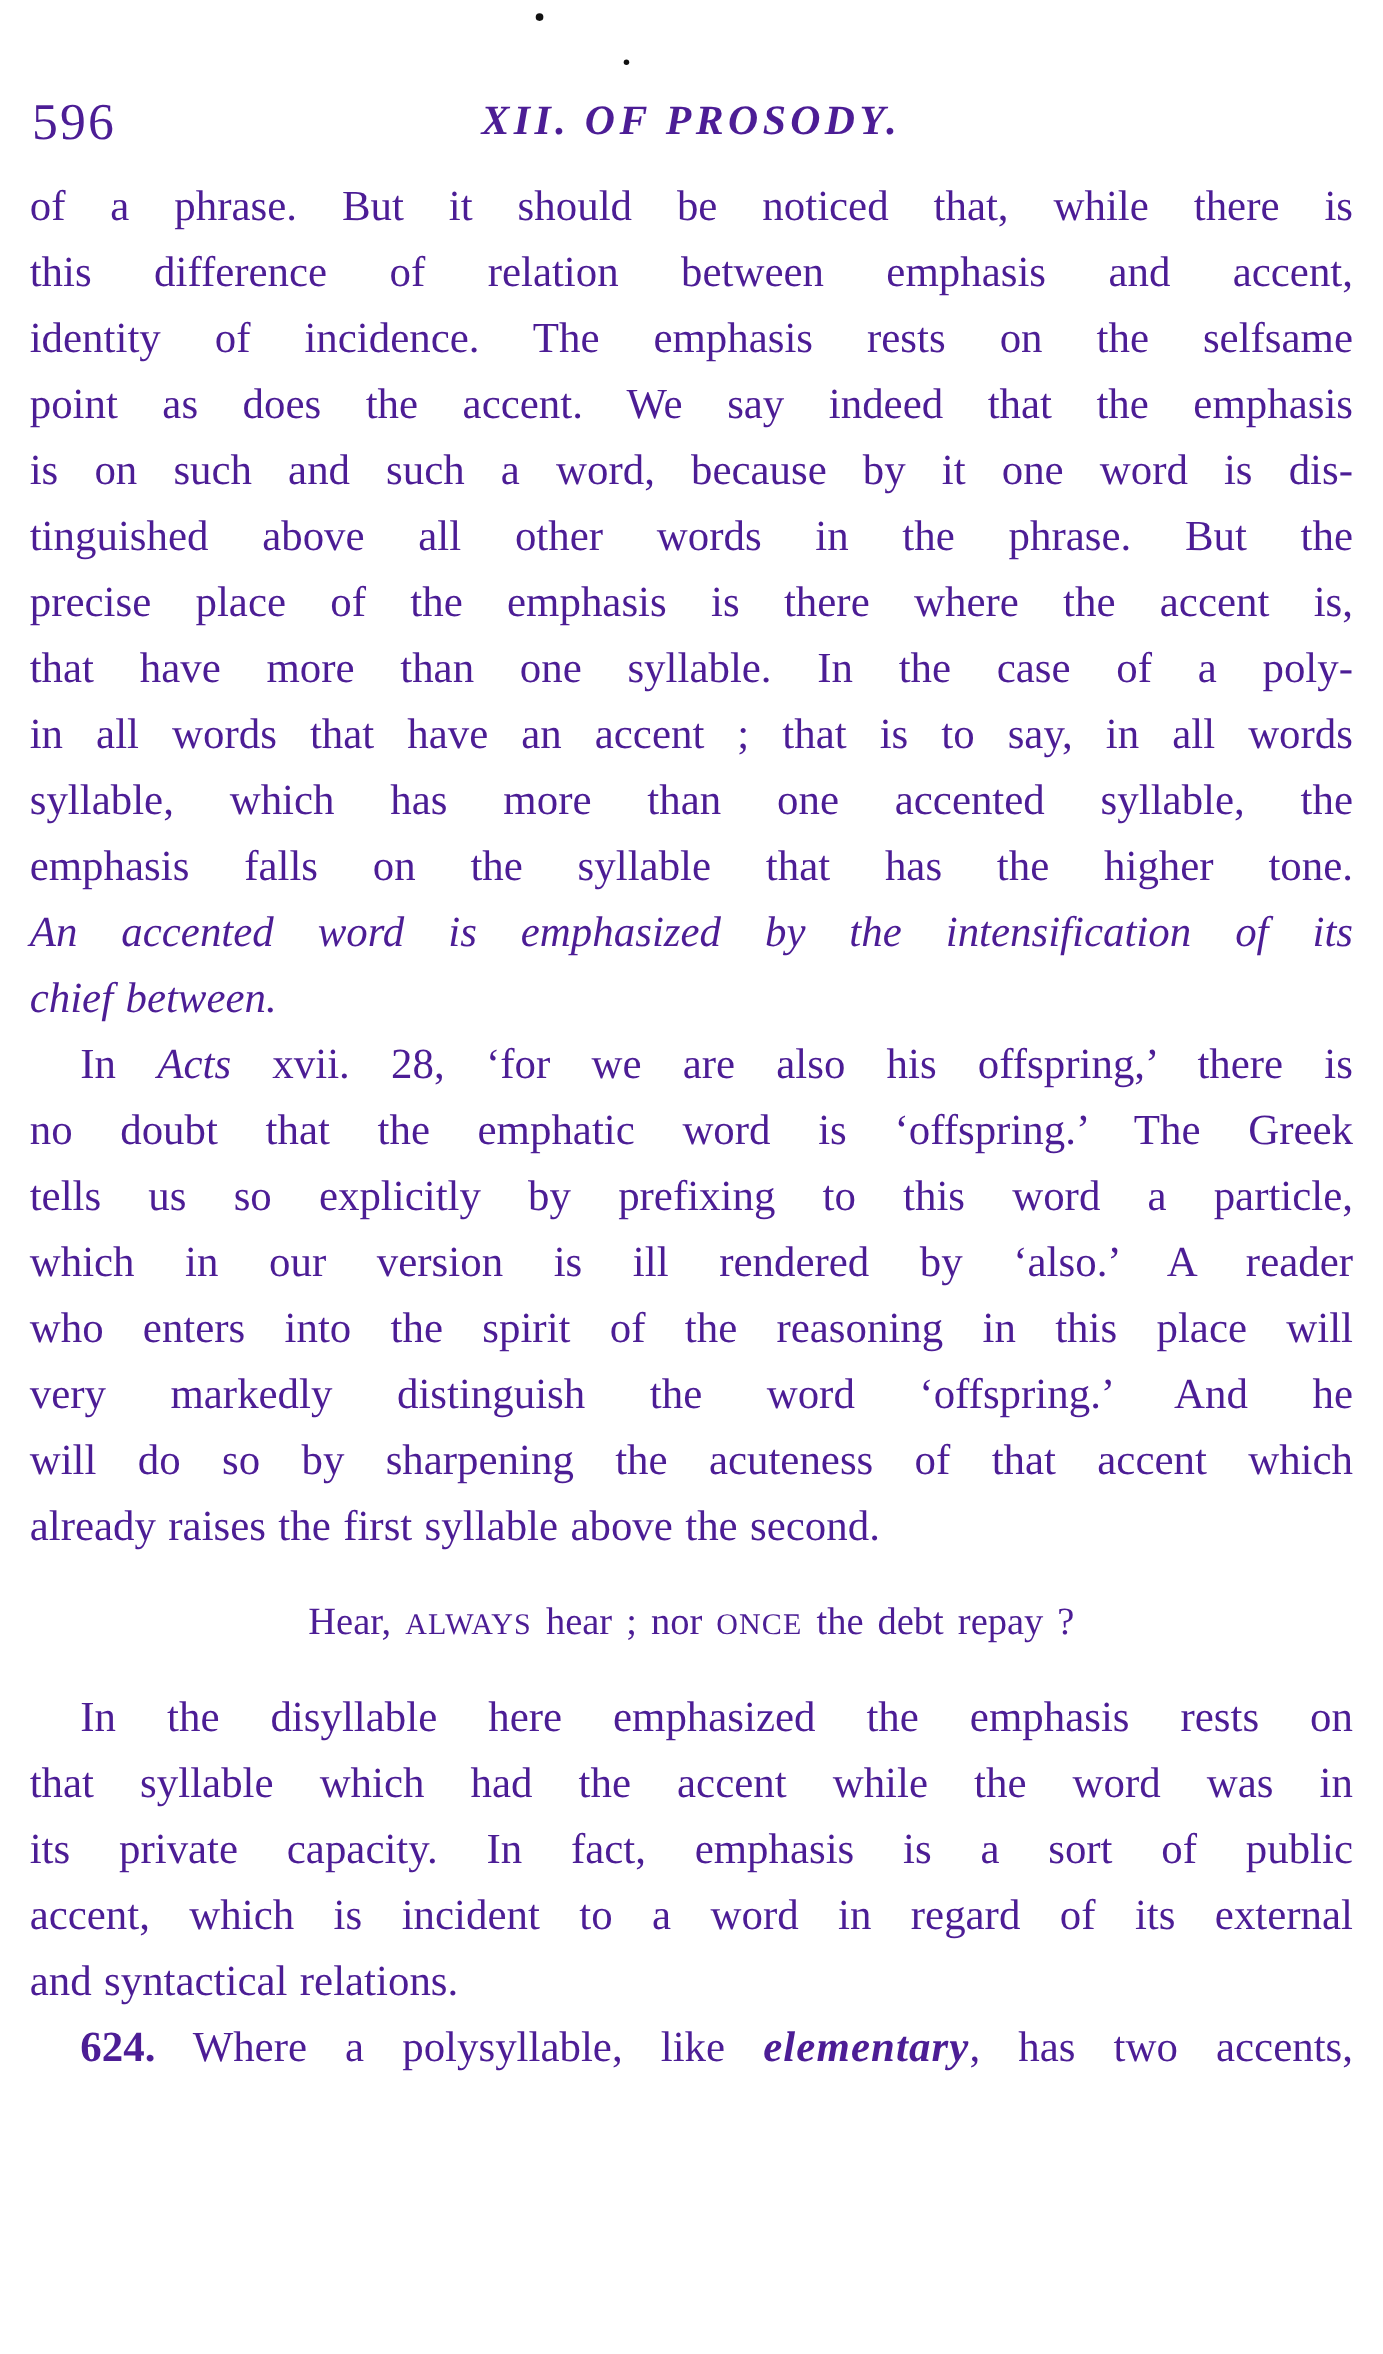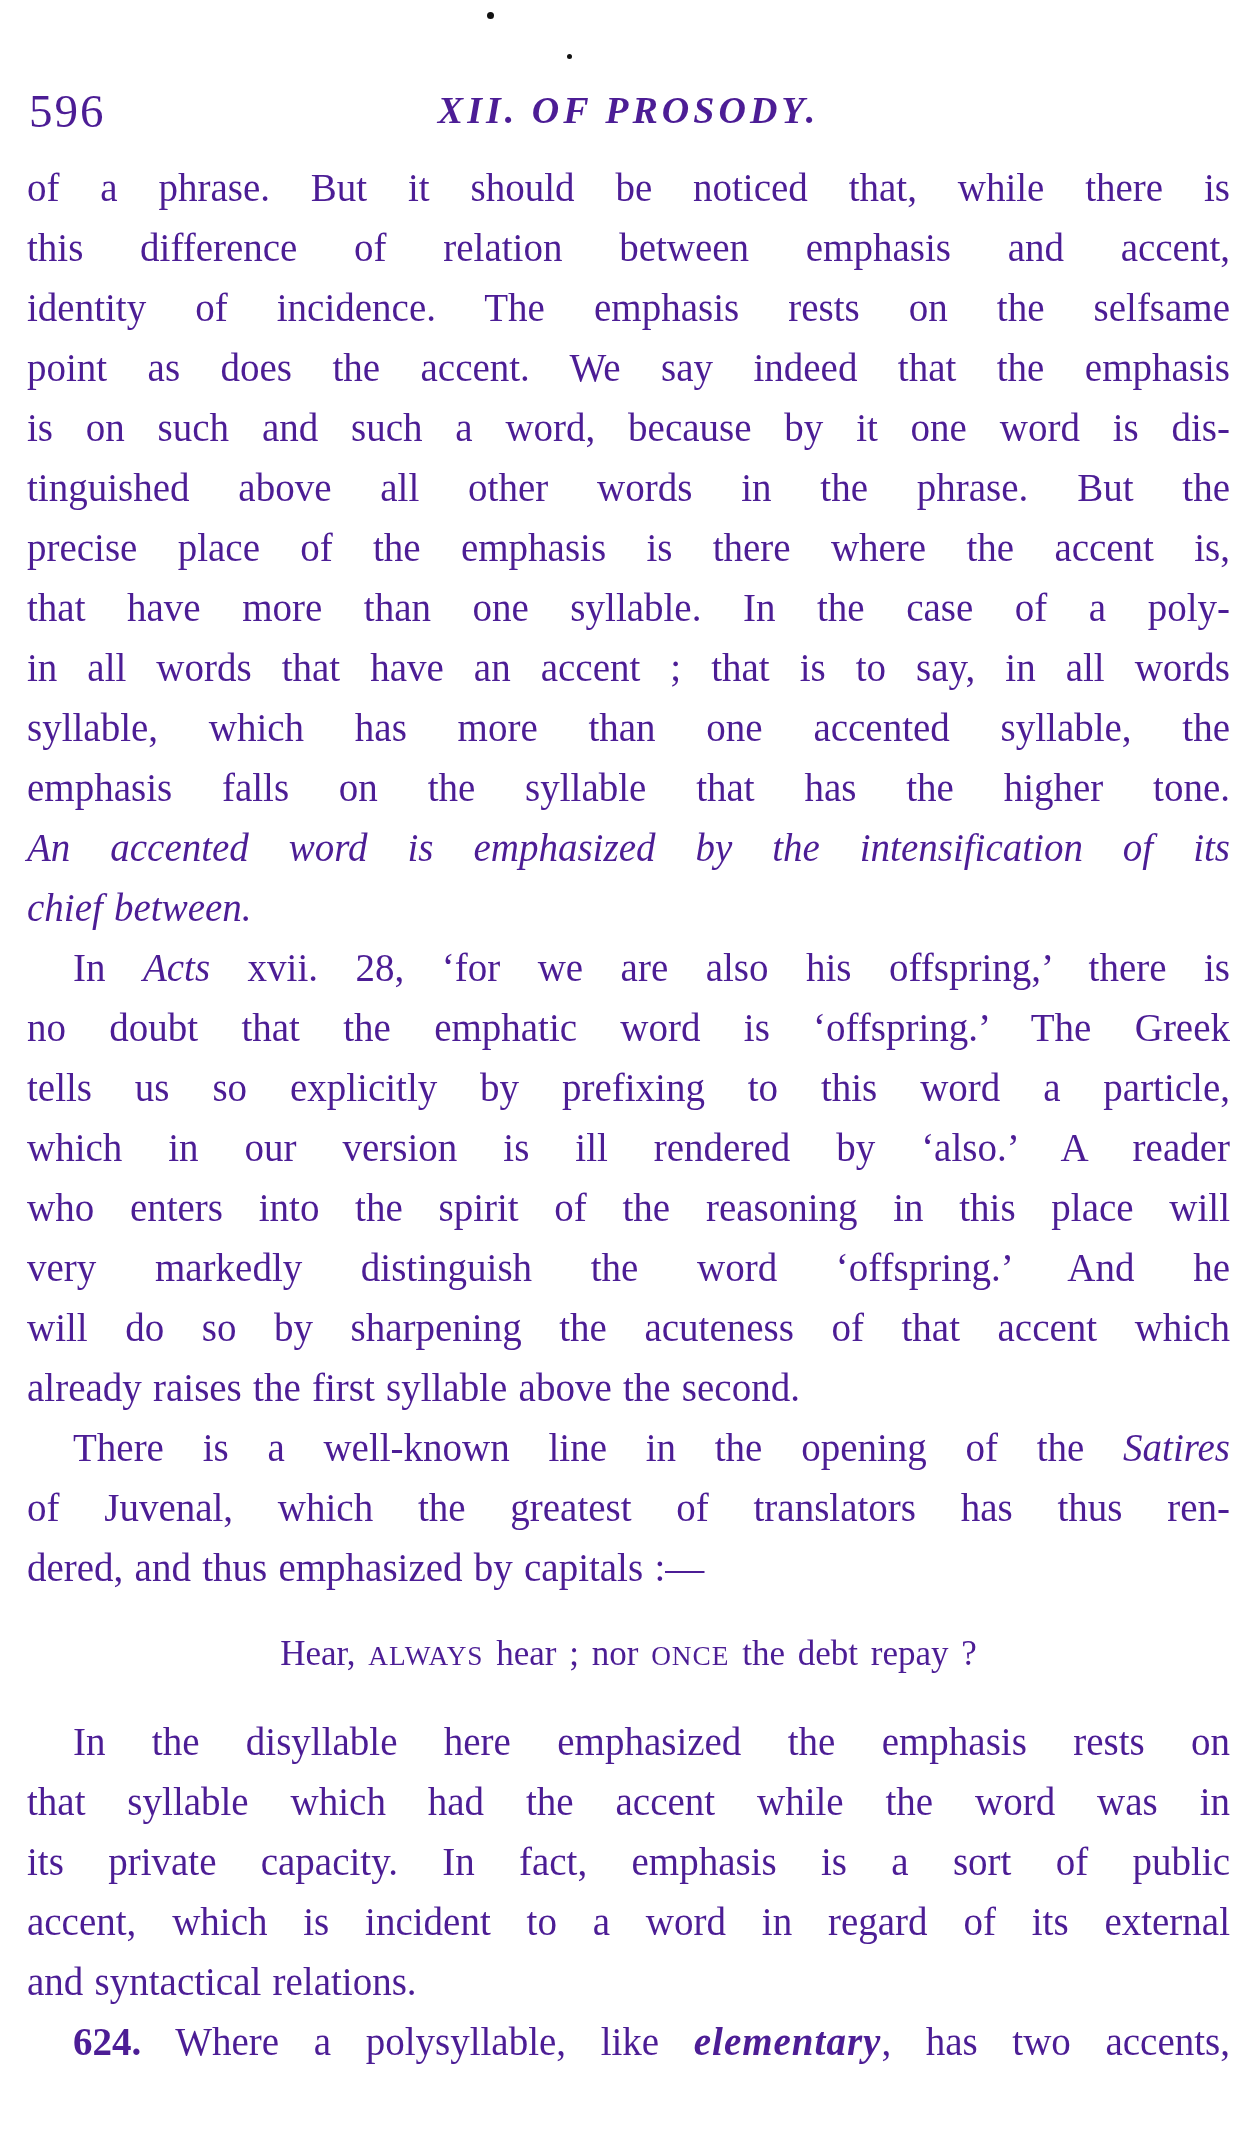--- a/index.html
+++ b/index.html
@@ -108,25 +108,20 @@
       <div class="para body">
         <div class="line indent"><span class="seg">In </span><span class="seg-italic">Acts</span><span class="seg"> xvii. 28, ‘for we are also his offspring,’ there is</span></div>
         <div class="line"><span class="seg">no doubt that the emphatic word is ‘offspring.’  The Greek</span></div>
         <div class="line"><span class="seg">tells us so explicitly by prefixing to this word a particle,</span></div>
         <div class="line"><span class="seg">which in our version is ill rendered by ‘also.’  A reader</span></div>
         <div class="line"><span class="seg">who enters into the spirit of the reasoning in this place will</span></div>
         <div class="line"><span class="seg">very markedly distinguish the word ‘offspring.’  And he</span></div>
         <div class="line"><span class="seg">will do so by sharpening the acuteness of that accent which</span></div>
         <div class="line last"><span class="seg">already raises the first syllable above the second.</span></div>
       </div>
-      <div class="para body">
-        <div class="line indent"><span class="seg">There is a well-known line in the opening of the </span><span class="seg-italic">Satires</span></div>
-        <div class="line"><span class="seg">of Juvenal, which the greatest of translators has thus ren-</span></div>
-        <div class="line last"><span class="seg">dered, and thus emphasized by capitals :—</span></div>
-      </div>
       <div class="para verse">
         <div class="line"><span class="seg">Hear, </span><span class="seg-smallcaps">ALWAYS</span><span class="seg"> hear ; nor </span><span class="seg-smallcaps">ONCE</span><span class="seg"> the debt repay ?</span></div>
       </div>
       <div class="para body">
         <div class="line indent"><span class="seg">In the disyllable here emphasized the emphasis rests on</span></div>
         <div class="line"><span class="seg">that syllable which had the accent while the word was in</span></div>
         <div class="line"><span class="seg">its private capacity.  In fact, emphasis is a sort of public</span></div>
         <div class="line"><span class="seg">accent, which is incident to a word in regard of its external</span></div>
         <div class="line last"><span class="seg">and syntactical relations.</span></div>
       </div>

